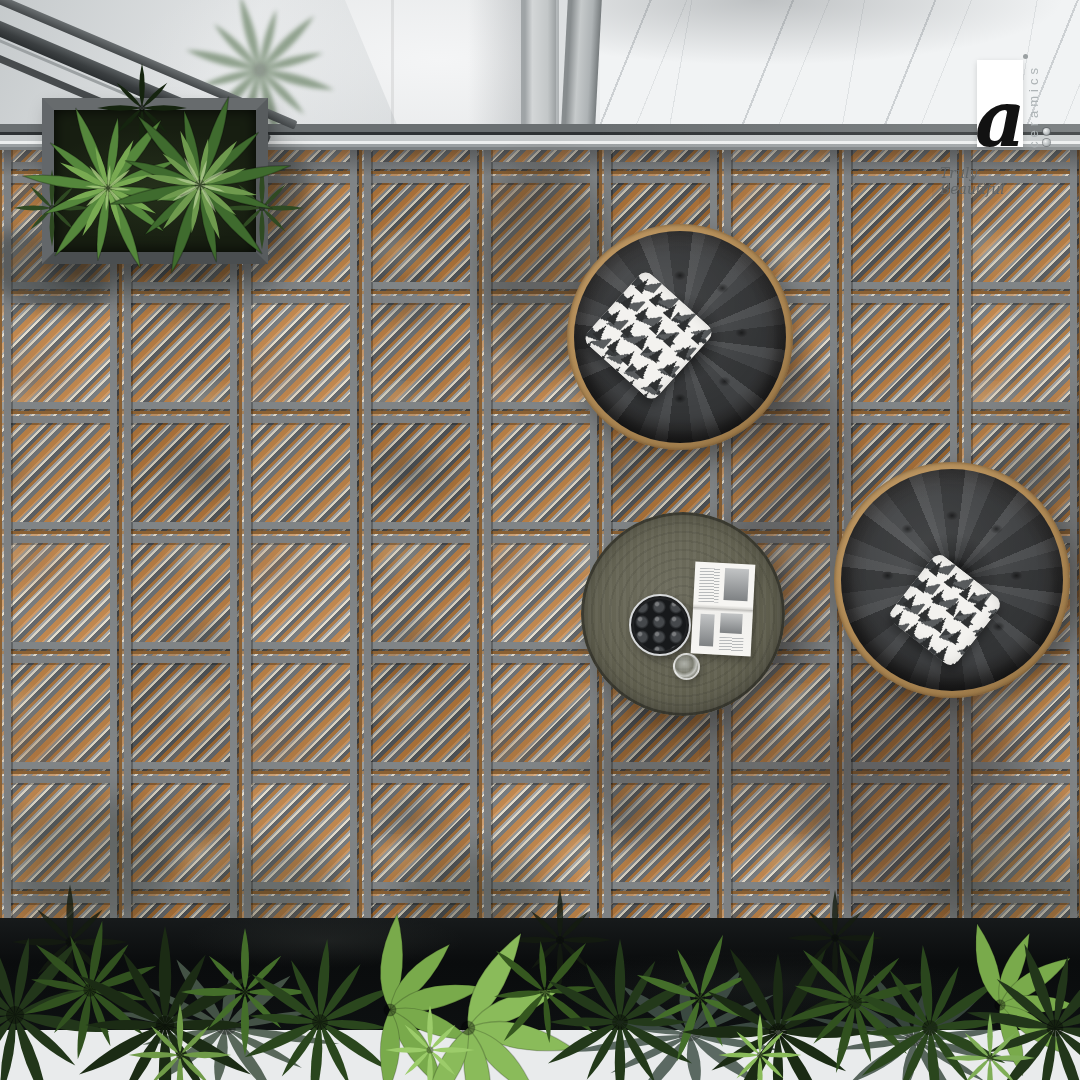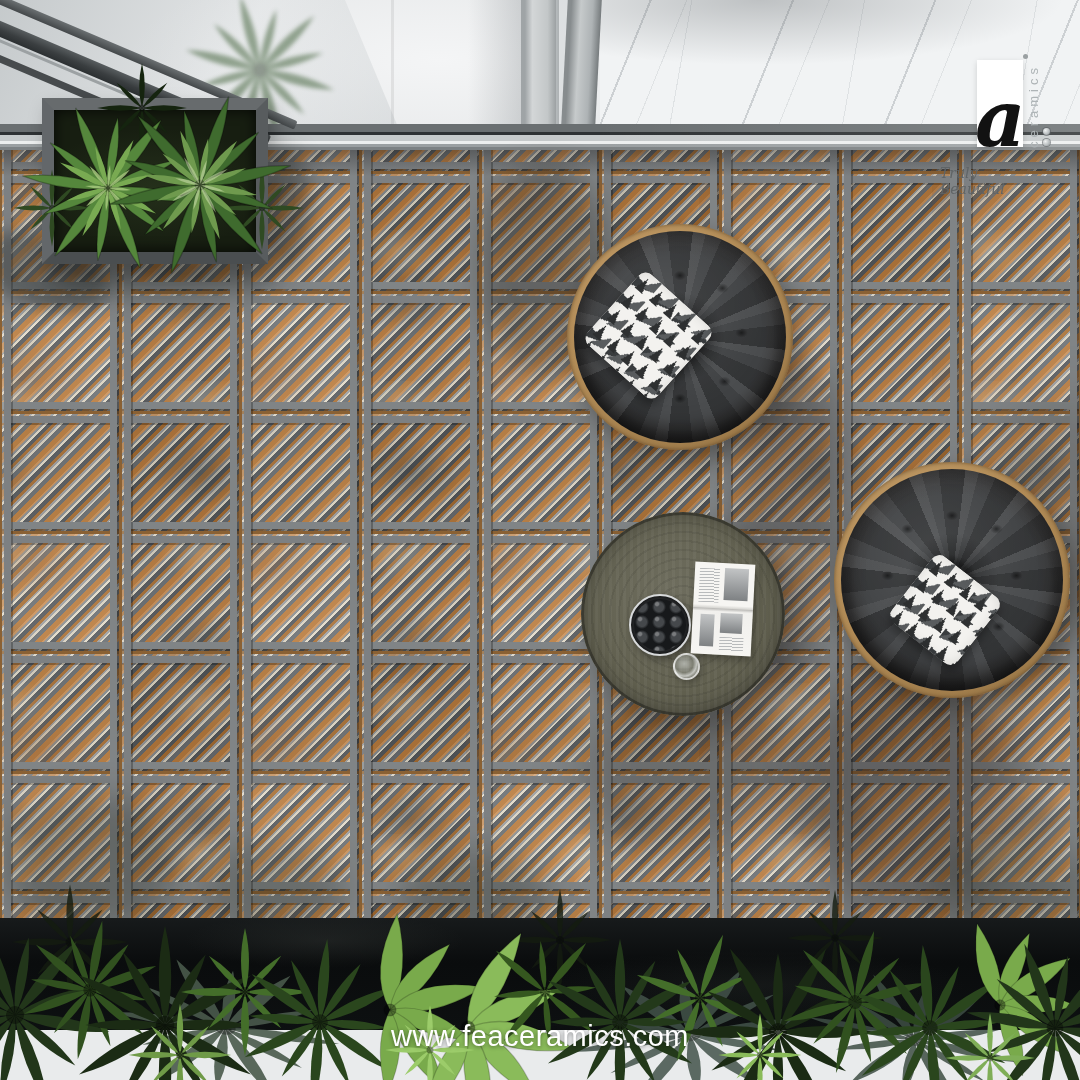--- a/index.html
+++ b/index.html
@@ -327,21 +327,20 @@
     <use href="#leaf12" transform="translate(855 92) rotate(-15) scale(1.15)" fill="#31511f"></use>
     <use href="#leaf12" transform="translate(930 118) rotate(25) scale(1.3)" fill="#2a461d"></use>
     <use href="#broad" transform="translate(1000 95) rotate(-30) scale(1.05)" fill="#79aa4b" stroke="rgba(0,0,0,.2)" stroke-width="1"></use>
     <use href="#leaf12" transform="translate(1055 118) rotate(10) scale(1.4)" fill="#22361a"></use>
     <use href="#leaf8" transform="translate(430 140) scale(.7)" fill="#9ccc6a"></use>
     <use href="#leaf8" transform="translate(760 145) scale(.65)" fill="#8abb5a"></use>
     <use href="#leaf8" transform="translate(180 145) scale(.8)" fill="#6f9a47"></use>
     <use href="#leaf8" transform="translate(990 148) scale(.7)" fill="#7fae57"></use>
   </svg>
 
-  <div class="website">www.feaceramics.com</div>
 
   <div class="logo-rect"></div>
   <div class="logo-a">a</div>
   <div class="logo-vert">ceramics</div>
   <div class="logo-dot"></div>
   <div class="logo-tag">Truly Beautiful</div>
 
 </div>
 
 </body></html>

